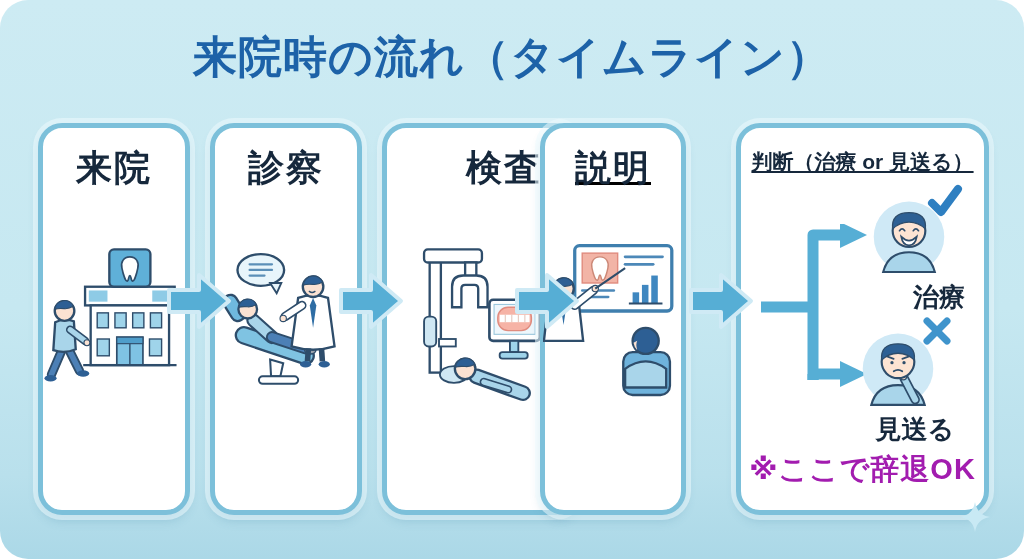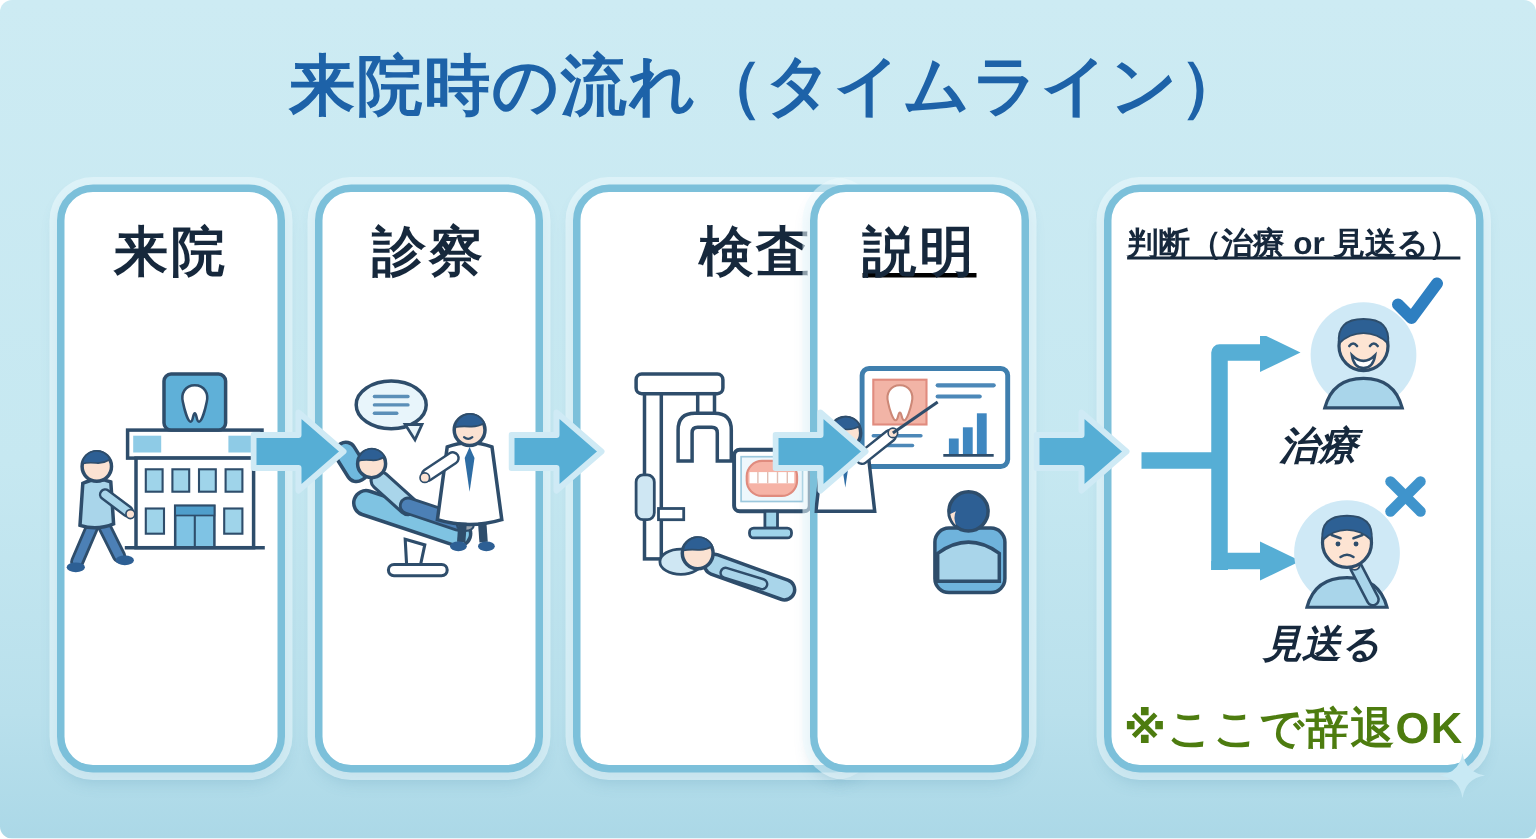--- a/index.html
+++ b/index.html
@@ -1,19 +1,19 @@
 <!DOCTYPE html>
 <html><head>
 <meta charset="utf-8">
 <style>
   html,body{margin:0;padding:0;background:#ffffff;}
   body{font-family:"Liberation Sans","DejaVu Sans",sans-serif;}
   .canvas{
     position:relative;width:1024px;height:559px;overflow:hidden;
-    border-radius:8px;
+    border-radius:28px;
     background:linear-gradient(180deg,#cdebf3 0%,#c6e8f1 55%,#b9e0ec 85%,#abd8e7 100%);
   }
   .title{
     position:absolute;top:28px;left:0;width:100%;margin:0;
     text-align:center;font-size:44px;font-weight:bold;color:#1d62a8;
     letter-spacing:1px;
   }
   .card{
     position:absolute;top:123px;height:382px;background:#ffffff;
     border:5px solid #7cc0da;border-radius:24px;
@@ -31,29 +31,29 @@
   .card-5 .card-header{font-size:21px;letter-spacing:0;margin-top:20px;text-decoration:underline;}
   .illus{
     position:absolute;top:88px;left:50%;transform:translateX(-50%);
     width:140px;height:218px;
   }
   .flow-arrow{
     position:absolute;top:270px;width:66px;height:62px;z-index:5;
   }
   .fa-1{left:167px;} .fa-2{left:339px;} .fa-3{left:515px;} .fa-4{left:689px;}
   .branch-svg{position:absolute;left:14px;top:96px;width:118px;height:272px;}
-  .option{position:absolute;width:112px;text-align:left;font-style:italic;}
+  .option{position:absolute;width:112px;text-align:right;}
   .opt-top{left:112px;top:56px;}
   .opt-bottom{left:101px;top:188px;}
   .avatar-svg{width:86px;height:86px;display:block;margin:8px auto 0;}
   .mark-svg{position:absolute;top:0;right:2px;}
   .option-label{margin-top:2px;font-size:26px;font-weight:bold;color:#16283c;}
   .note{
-    position:absolute;left:0;right:0;bottom:4px;text-align:center;
-    font-size:29px;font-weight:bold;color:#4d7c0f;letter-spacing:1px;
+    position:absolute;left:0;right:0;bottom:20px;text-align:center;
+    font-size:29px;font-weight:bold;color:#a21caf;letter-spacing:1px;
   }
   .sparkle{position:absolute;left:958px;top:500px;width:34px;height:34px;z-index:6;}
 </style>
 </head>
 <body>
 
 <div class="canvas">
 
   <h1 class="title">来院時の流れ（タイムライン）</h1>
 

